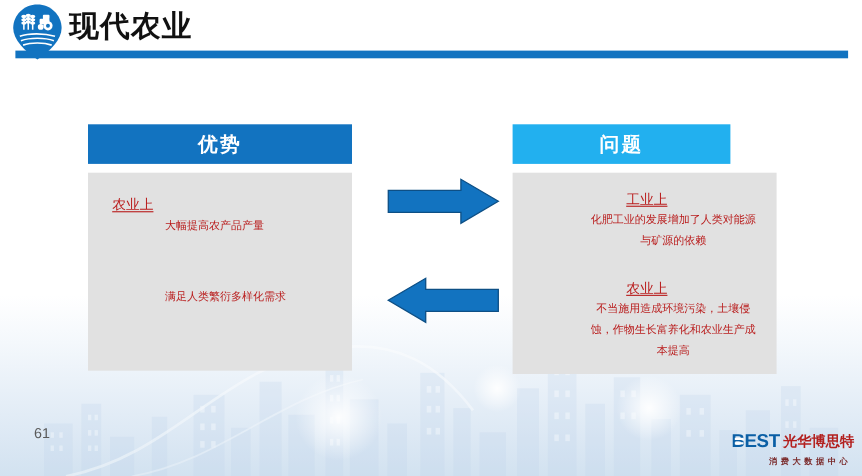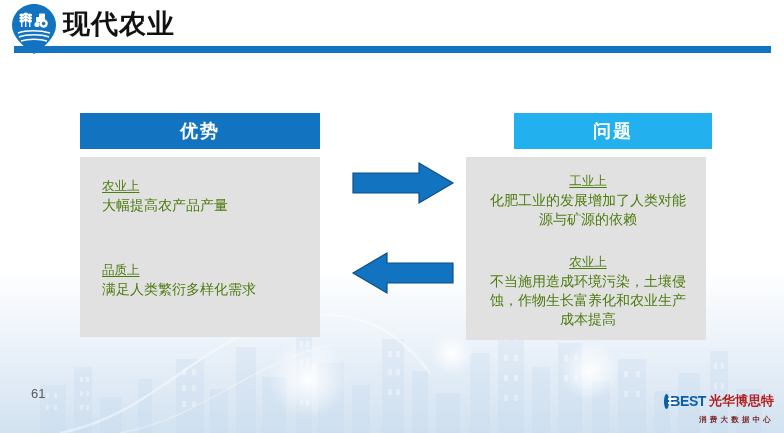--- a/index.html
+++ b/index.html
@@ -93,34 +93,35 @@
     letter-spacing: 2px;
   }
   .col-body {
     position: absolute;
     background: #e1e1e1;
     padding: 0;
   }
 
   #left-head  { left: 80px;  top: 113px; width: 240px; background: #1273c0; }
   #left-body  { left: 80px;  top: 157px; width: 240px; height: 180px; }
-  #right-head { left: 466px; top: 113px; width: 198px; background: #22b0ef; margin-left: 48px; }
+  #right-head { left: 466px; top: 113px; width: 198px; background: #22b0ef; }
   #right-body { left: 466px; top: 157px; width: 240px; height: 183px; text-align: center; }
 
-  .blk { position: absolute; left: 22px; color: #4d7c0f; }
+  .blk { position: absolute; left: 22px; color: #b91c1c; }
   .blk .kicker {
     font-size: 12.5px;
     line-height: 19px;
     text-decoration: underline;
     text-underline-offset: 2px;
     white-space: nowrap;
   }
   .blk .body {
-    font-size: 14px;
+    font-size: 10px;
     line-height: 19px;
+    margin-left: 48px;
   }
 
   #l-blk-1 { top: 20px;  width: 212px; }
   #l-blk-2 { top: 104px; width: 212px; }
   #r-blk-1 { top: 15px;  width: 200px; }
   #r-blk-2 { top: 96px;  width: 200px; }
 
   
   .arrow { position: absolute; }
   #arrow-right { left: 351px; top: 161px; width: 104px; height: 44px; }
@@ -159,21 +160,21 @@
     content: "";
     position: absolute;
     left: 3.5px;
     width: 8px;
     height: 1.6px;
     background: #ffffff;
   }
   .brand-mark::before { top: 4.5px; }
   .brand-mark::after  { top: 8.5px; }
   .brand-best {
-    font-size: 14px;
+    font-size: 17px;
     font-weight: bold;
     color: #0b5fa5;
     letter-spacing: -0.4px;
   }
   .brand-cn {
     font-size: 13px;
     font-weight: bold;
     color: #b3201f;
     margin-left: 3px;
     letter-spacing: 0px;
@@ -317,21 +318,20 @@
   </div>
 
   <div class="col-head" id="left-head">优势</div>
 
   <div class="col-body" id="left-body">
     <div class="blk" id="l-blk-1">
       <div class="kicker">农业上</div>
       <div class="body">大幅提高农产品产量</div>
     </div>
     <div class="blk" id="l-blk-2">
-      <div class="kicker">品质上</div>
       <div class="body">满足人类繁衍多样化需求</div>
     </div>
   </div>
 
   <div class="col-head" id="right-head">问题</div>
 
   <div class="col-body" id="right-body">
     <div class="blk" id="r-blk-1">
       <div class="kicker">工业上</div>
       <div class="body">化肥工业的发展增加了人类对能源与矿源的依赖</div>

